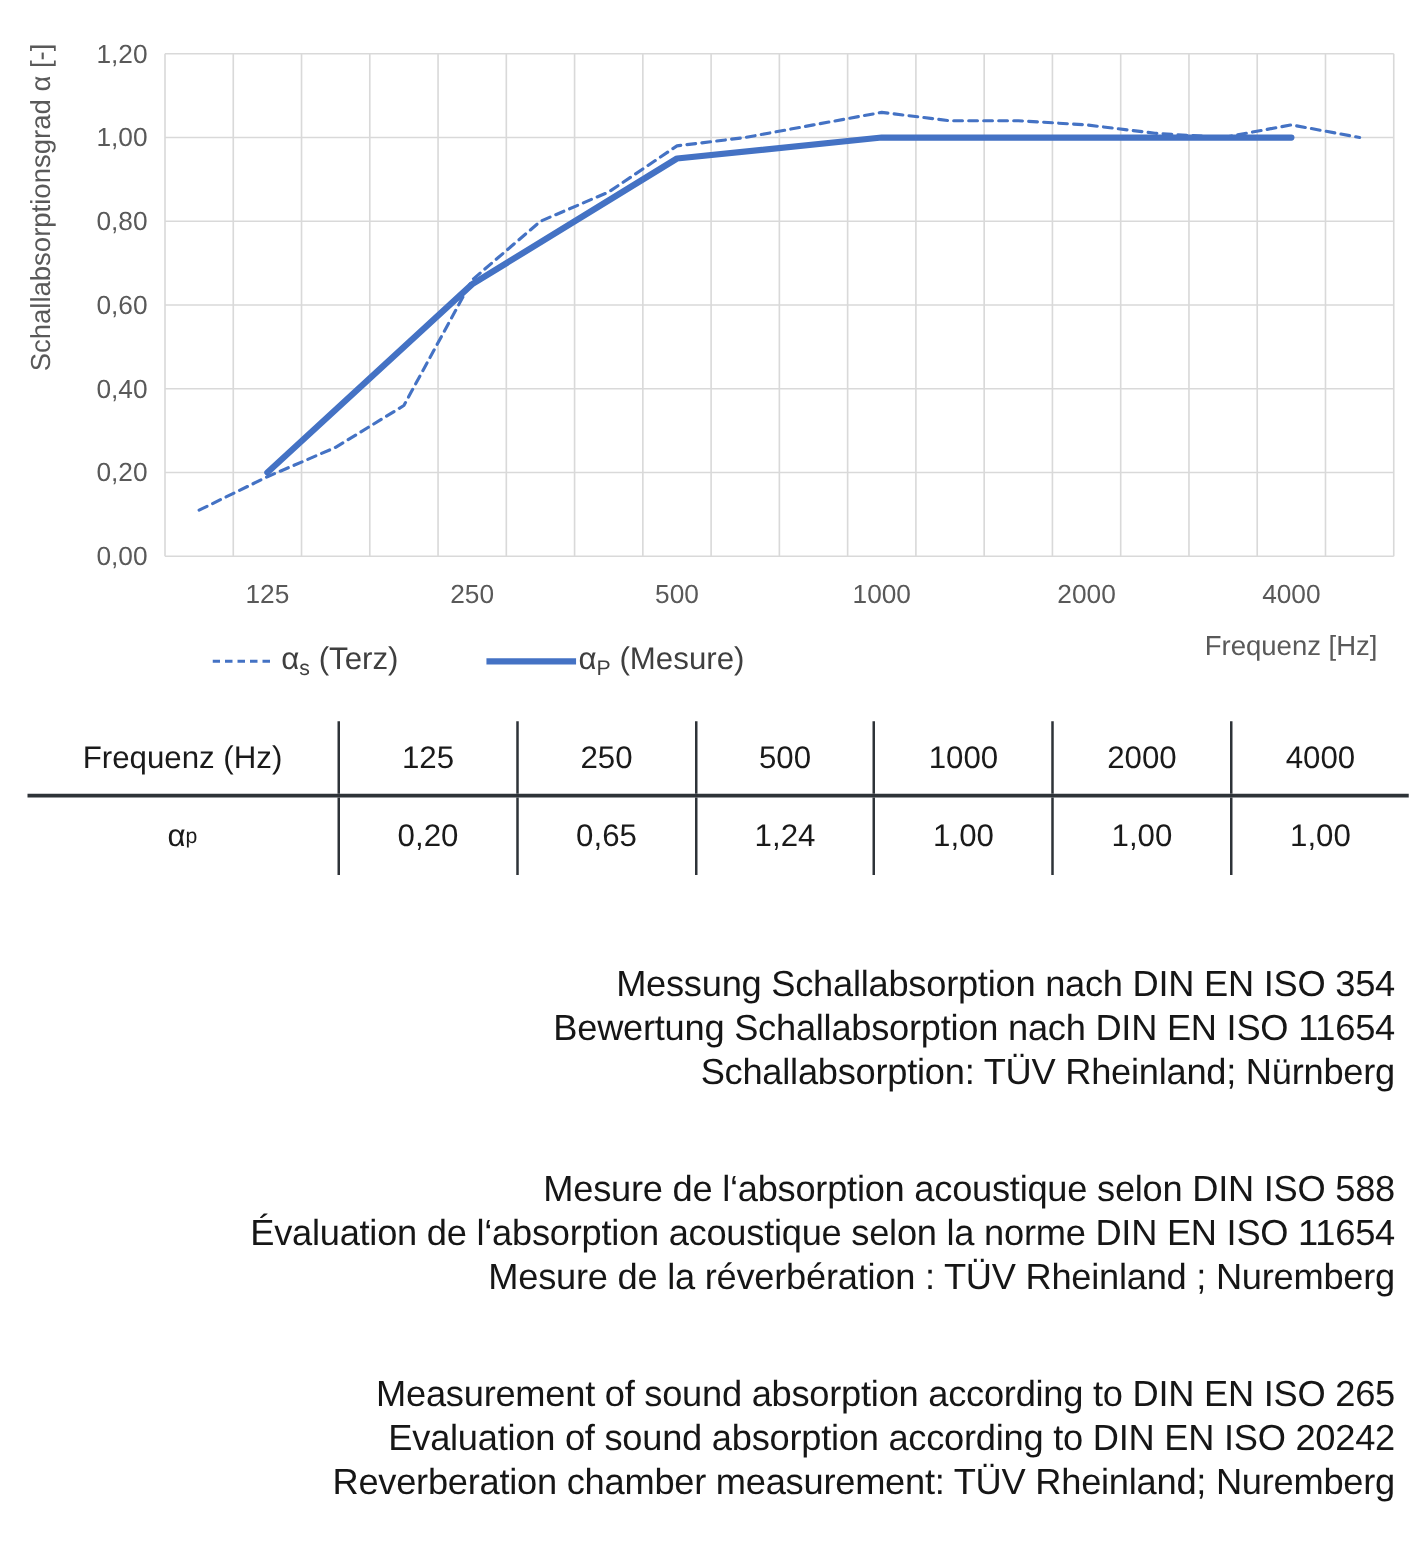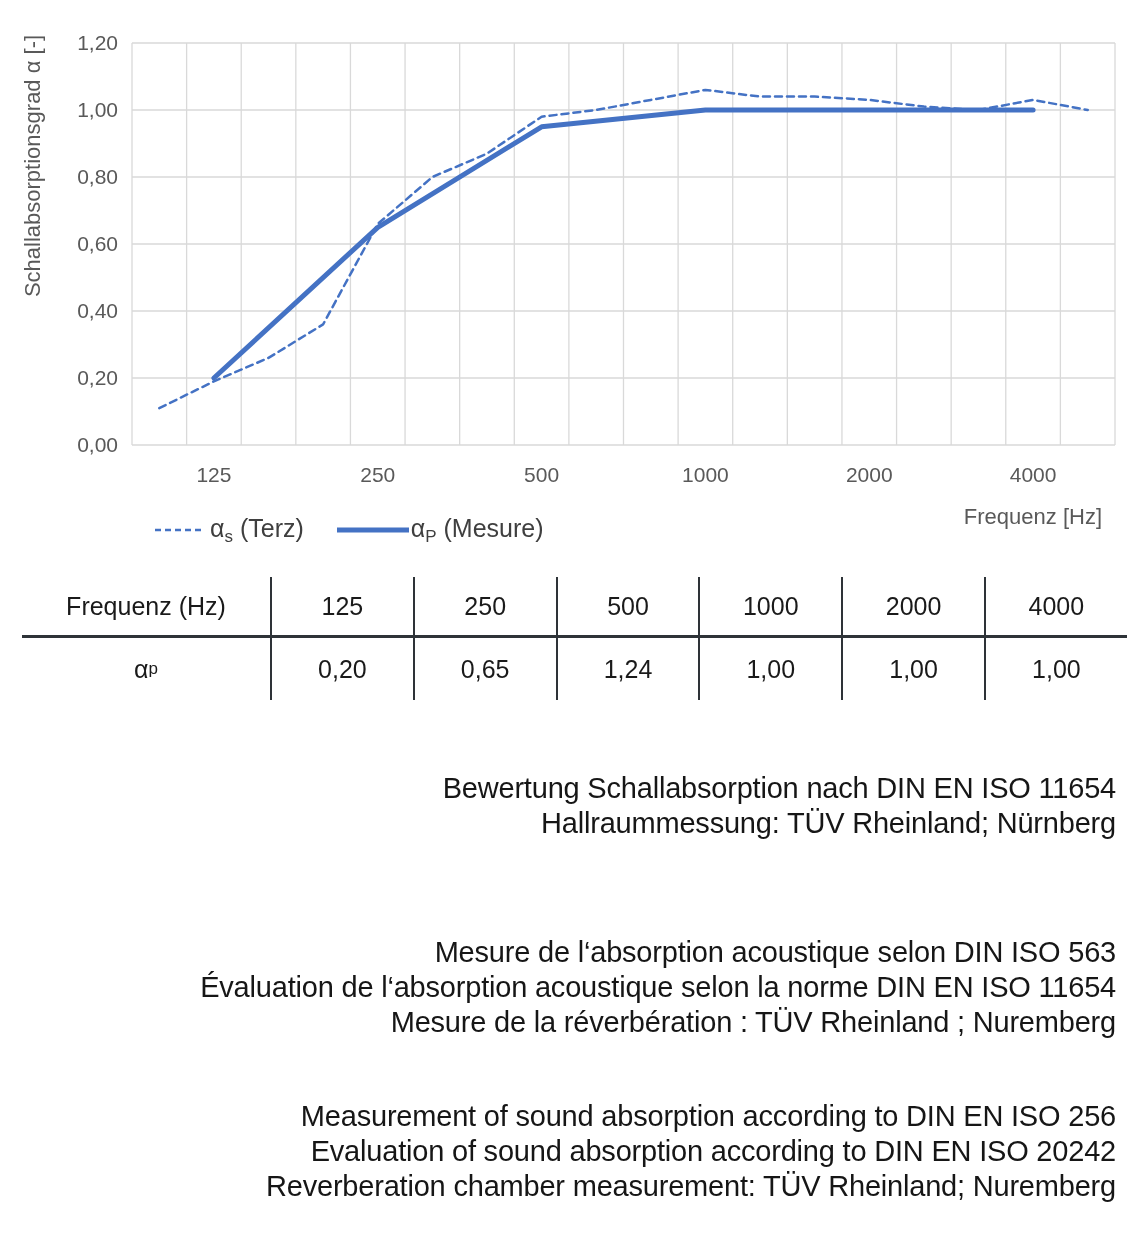--- a/index.html
+++ b/index.html
@@ -3,21 +3,21 @@
 <meta charset="utf-8">
 <style>
   html,body{margin:0;padding:0;background:#ffffff;}
   body{
     width:1135px;height:1234px;position:relative;overflow:hidden;
     font-family:"Liberation Sans", sans-serif;color:#1a1a1a;
   }
   #chart-wrap{position:absolute;left:0;top:0;width:1135px;height:560px;}
   #chart-svg{display:block;}
   
-  #legend{position:absolute;left:155px;top:513px;display:flex;align-items:center;height:34px;}
+  #legend{position:absolute;left:170px;top:513px;display:flex;align-items:flex-start;height:34px;gap:37px;}
   .legend-item{display:flex;align-items:center;}
   .legend-item + .legend-item{margin-left:33px;}
   .legend-label{font-size:25px;color:#3f3f3f;margin-left:7px;white-space:nowrap;}
   .legend-label .subsc{font-size:17px;vertical-align:-5px;}
   .legend-swatch{display:block;}
   .legend-line{stroke:#4472C4;}
   
   #freq-table{position:absolute;left:22px;top:577px;width:1105px;}
   .t-row{display:flex;width:100%;}
   .t-cell{display:flex;align-items:center;justify-content:center;
@@ -119,25 +119,26 @@
     <div class="t-cell val">0,20</div>
     <div class="t-cell val">0,65</div>
     <div class="t-cell val">1,24</div>
     <div class="t-cell val">1,00</div>
     <div class="t-cell val">1,00</div>
     <div class="t-cell val">1,00</div>
   </div>
 </div>
 
 <div id="note-de" class="note-block">
+  <div>Messung Schallabsorption nach DIN EN ISO 354</div>
   <div>Bewertung Schallabsorption nach DIN EN ISO 11654</div>
-  <div>Hallraummessung: TÜV Rheinland; Nürnberg</div>
+  <div>Schallabsorption: TÜV Rheinland; Nürnberg</div>
 </div>
 <div id="note-fr" class="note-block">
-  <div>Mesure de l‘absorption acoustique selon DIN ISO 563</div>
+  <div>Mesure de l‘absorption acoustique selon DIN ISO 588</div>
   <div>Évaluation de l‘absorption acoustique selon la norme DIN EN ISO 11654</div>
   <div>Mesure de la réverbération : TÜV Rheinland ; Nuremberg</div>
 </div>
 <div id="note-en" class="note-block">
-  <div>Measurement of sound absorption according to DIN EN ISO 256</div>
+  <div>Measurement of sound absorption according to DIN EN ISO 265</div>
   <div>Evaluation of sound absorption according to DIN EN ISO 20242</div>
   <div>Reverberation chamber measurement: TÜV Rheinland; Nuremberg</div>
 </div>
 
 </body></html>

